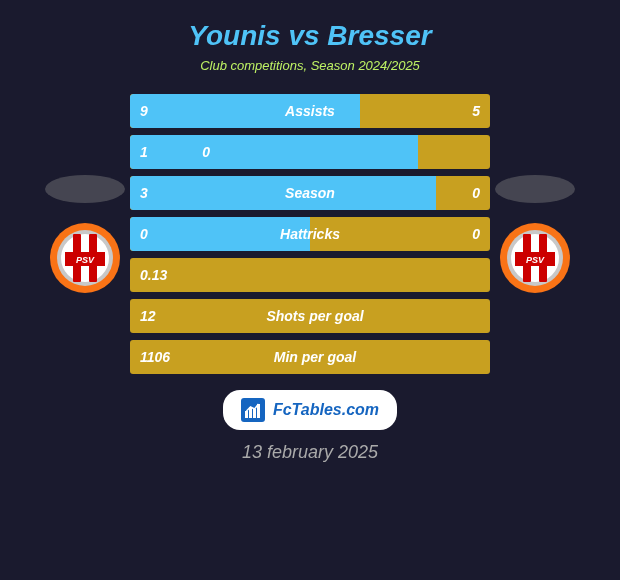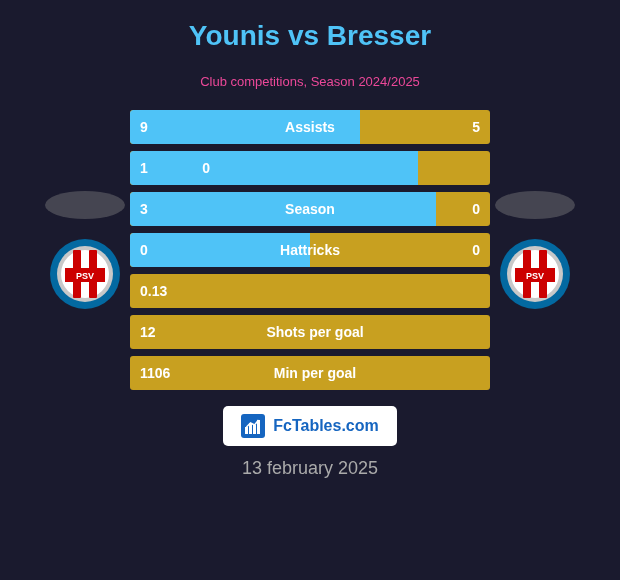--- a/index.html
+++ b/index.html
@@ -15,34 +15,34 @@
     }
 
     .container {
       width: 620px;
       height: 580px;
       background: #1a1a2e;
       display: flex;
       flex-direction: column;
       align-items: center;
       padding: 20px 10px 10px;
+      font-style: italic;
     }
 
     .title {
       color: #4fc3f7;
       font-size: 28px;
       font-weight: bold;
       margin-bottom: 6px;
     }
 
     .subtitle {
-      color: #ec4899;
+      color: #bef264;
       font-size: 13px;
       margin-bottom: 20px;
-      margin-top: 16px;
     }
 
     .main-content {
       display: flex;
       align-items: center;
       width: 100%;
       justify-content: center;
       gap: 0;
     }
 
@@ -50,21 +50,21 @@
       width: 90px;
       display: flex;
       flex-direction: column;
       align-items: center;
       flex-shrink: 0;
     }
 
     .logo-circle {
       width: 70px;
       height: 70px;
-      background: #0369a1;
+      background: #f97316;
       border-radius: 50%;
       display: flex;
       align-items: center;
       justify-content: center;
       overflow: hidden;
       position: relative;
     }
 
     .psv-logo {
       width: 60px;
@@ -133,21 +133,21 @@
       top: 0;
       left: 0;
       height: 100%;
       background: #4fc3f7;
       border-radius: 3px 0 0 3px;
     }
 
     .watermark {
       margin-top: 15px;
       background: white;
-      border-radius: 5px;
+      border-radius: 17px;
       padding: 8px 18px;
       display: flex;
       align-items: center;
       gap: 8px;
     }
 
     .watermark-icon {
       width: 24px;
       height: 24px;
       background: #1565c0;

